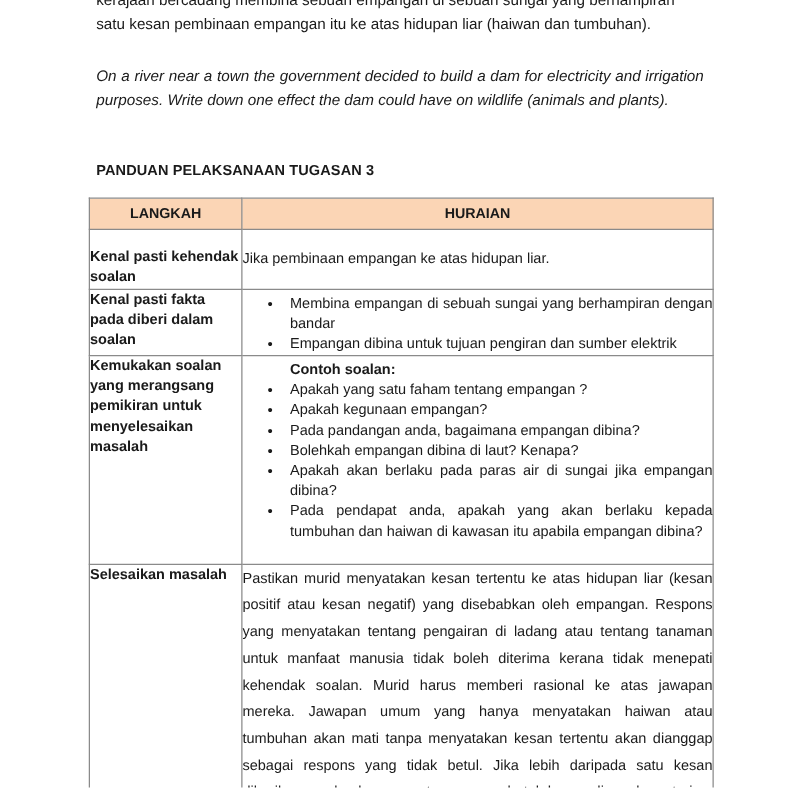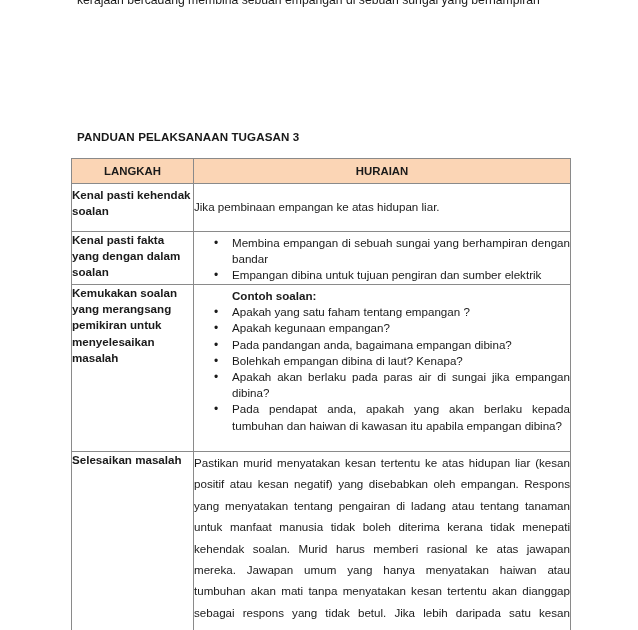--- a/index.html
+++ b/index.html
@@ -57,47 +57,49 @@
   .r3 td { height: 166px; }
   .r4 td { height: 200px; }
 </style>
 </head>
 <body>
 
 <div class="page">
 
   <p class="para para-malay">
     <span class="clip-line">kerajaan bercadang membina sebuah empangan di sebuah sungai yang berhampiran</span>
+    <span class="clip-line">satu kesan pembinaan empangan itu ke atas hidupan liar (haiwan dan tumbuhan).</span>
   </p>
 
+  <p class="para para-english">On a river near a town the government decided to build a dam for electricity and irrigation purposes. Write down one effect the dam could have on wildlife (animals and plants).</p>
 
   <h3 class="section-title">PANDUAN PELAKSANAAN TUGASAN 3</h3>
 
   <table class="guide">
     <colgroup>
         <col class="c1">
         <col class="c2">
       </colgroup>
     <thead>
       <tr>
         <th>LANGKAH</th>
         <th>HURAIAN</th>
       </tr>
     </thead>
     <tbody>
       <tr class="r1">
         <td class="step">
-          <div style="padding-top:3px">Kenal pasti kehendak soalan</div>
+          <div style="padding-top:14px">Kenal pasti kehendak soalan</div>
         </td>
         <td class="desc desc-middle">Jika pembinaan empangan ke atas hidupan liar.</td>
       </tr>
 
       <tr class="r2">
         <td class="step">
-          <div>Kenal pasti fakta yang dengan dalam soalan</div>
+          <div>Kenal pasti fakta pada diberi dalam soalan</div>
         </td>
         <td class="desc">
           <ul class="bullets" style="padding-top:3px">
             <li><span class="dot">•</span><span>Membina empangan di sebuah sungai yang berhampiran dengan bandar</span></li>
             <li><span class="dot">•</span><span>Empangan dibina untuk tujuan pengiran dan sumber elektrik</span></li>
           </ul>
         </td>
       </tr>
 
       <tr class="r3">

